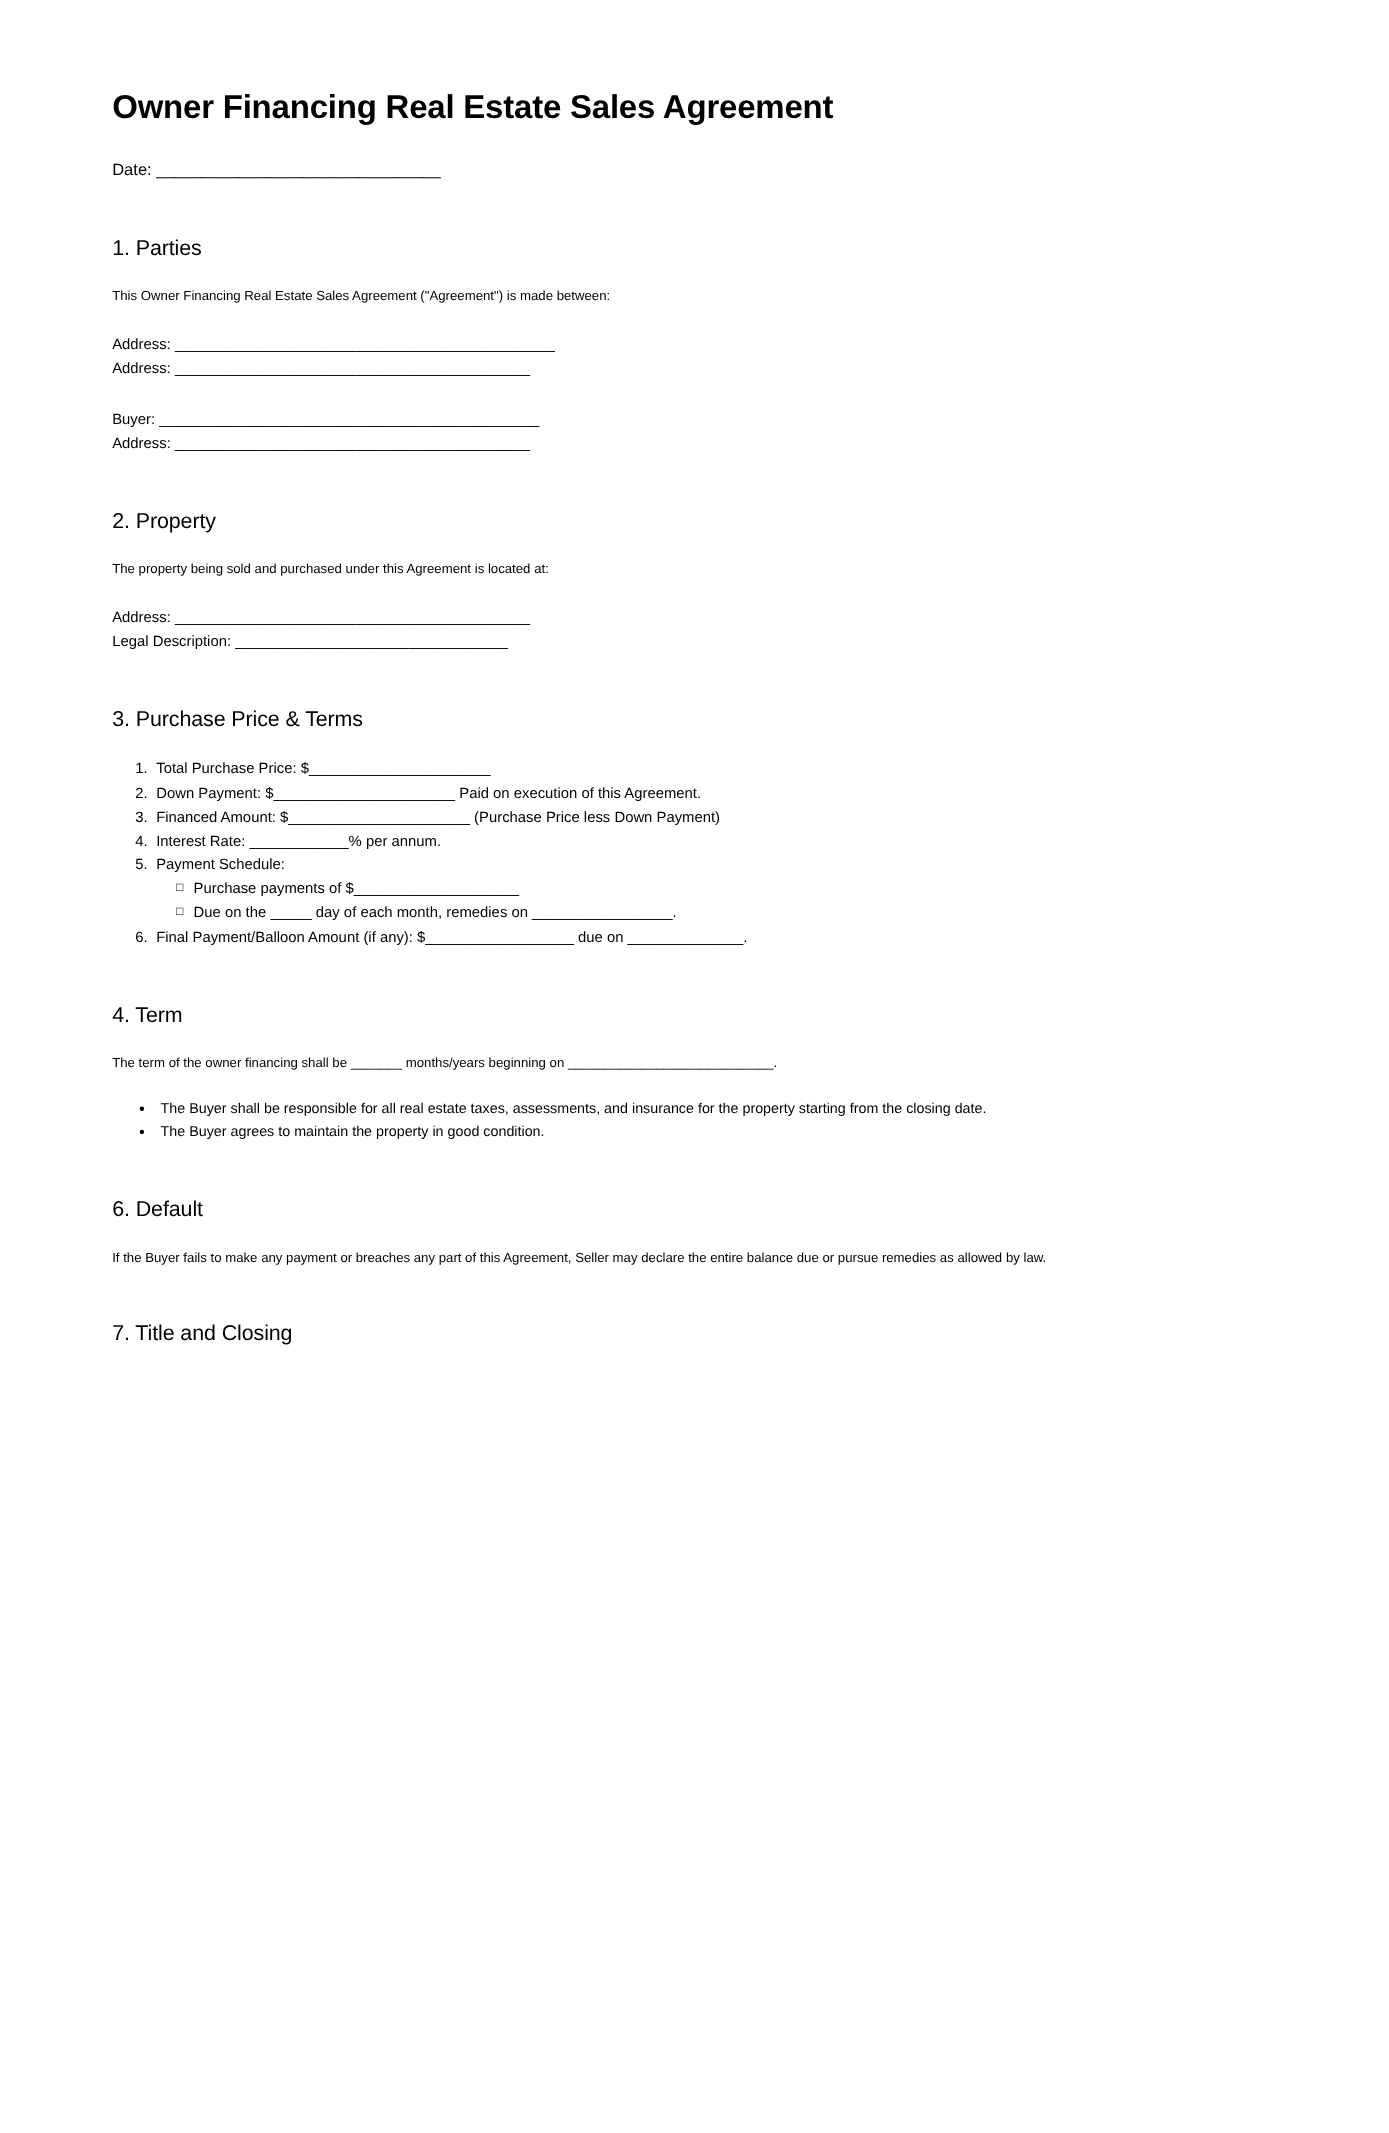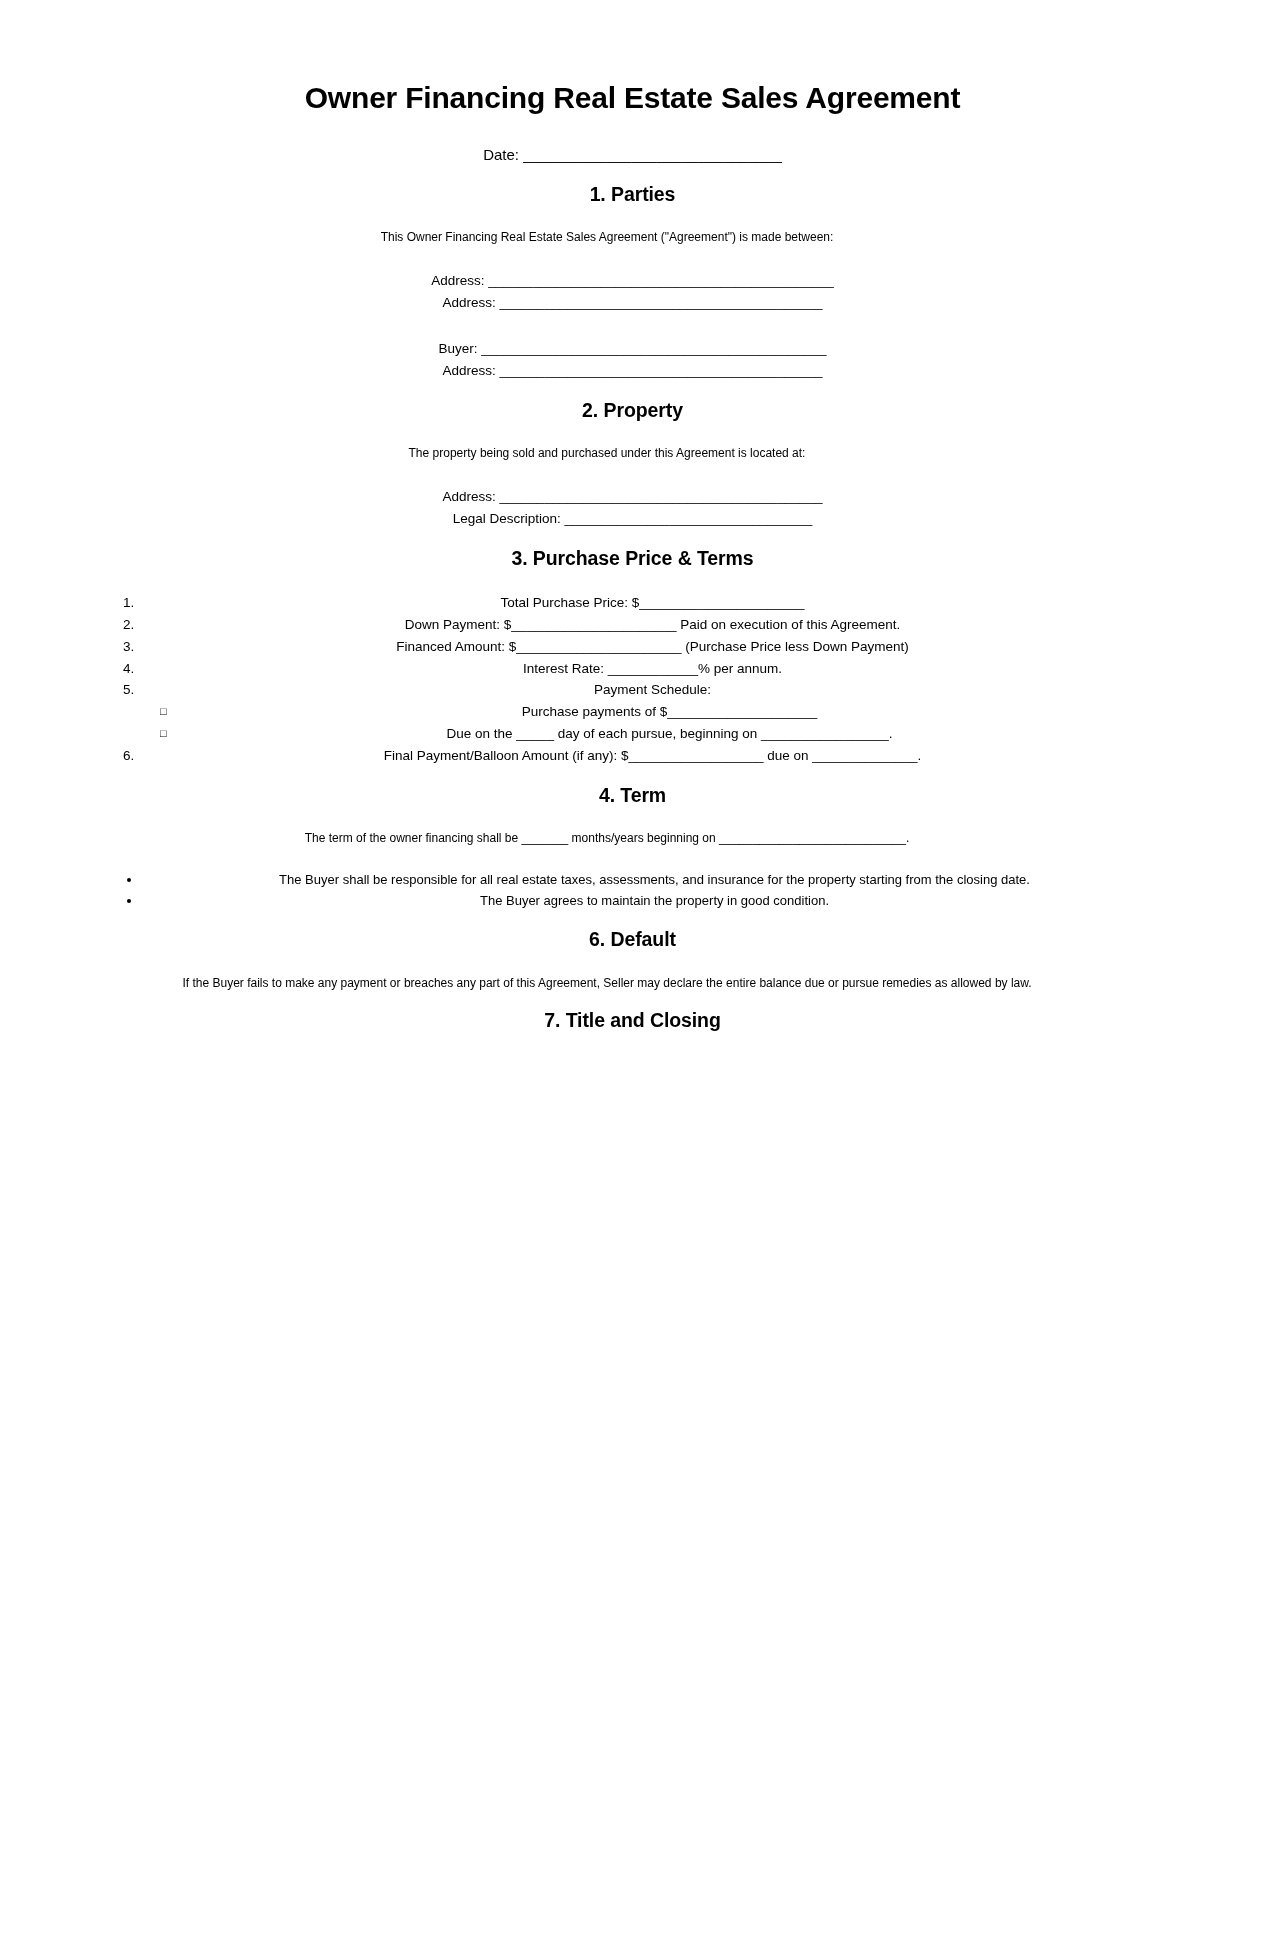--- a/index.html
+++ b/index.html
@@ -11,38 +11,37 @@
     font-family: "Liberation Sans", sans-serif;
     color: #000000;
   }
   .page {
     width: 1263px;
     min-height: 1939px;
     background: #ffffff;
     position: relative;
     box-sizing: border-box;
     padding: 62px 100px 60px 102px;
-    text-align: center;
   }
   .doc-title {
     font-size: 30px;
     font-weight: bold;
     letter-spacing: -0.2px;
     margin: 18px 0 0 0;
     line-height: 1.2;
   }
   .date-line {
     font-size: 15px;
     margin: 28px 0 0 0;
     line-height: 1.45;
   }
   h2.section-heading {
     font-size: 19.5px;
-    font-weight: bold;
-    margin: 16px 0 0 0;
+    font-weight: normal;
+    margin: 48px 0 0 0;
     line-height: 1.25;
     letter-spacing: -0.1px;
   }
   p.body-text {
     font-size: 12px;
     margin: 22px 0 0 0;
     line-height: 1.5;
     max-width: 1010px;
   }
   .field-block {
@@ -150,21 +149,21 @@
     <li>
       <span>Interest Rate: ____________% per annum.</span>
     </li>
     <li>
       <span>Payment Schedule:</span>
       <ul class="sub-list">
         <li>
           <span class="sq">□</span><span>Purchase payments of $____________________</span>
         </li>
         <li>
-          <span class="sq">□</span><span>Due on the _____ day of each pursue, beginning on _________________.</span>
+          <span class="sq">□</span><span>Due on the _____ day of each month, remedies on _________________.</span>
         </li>
       </ul>
     </li>
     <li>
       <span>Final Payment/Balloon Amount (if any): $__________________ due on ______________.</span>
     </li>
   </ol>
 
   <h2 class="section-heading">4. Term</h2>
   <p class="body-text">The term of the owner financing shall be _______ months/years beginning on ____________________________.</p>

